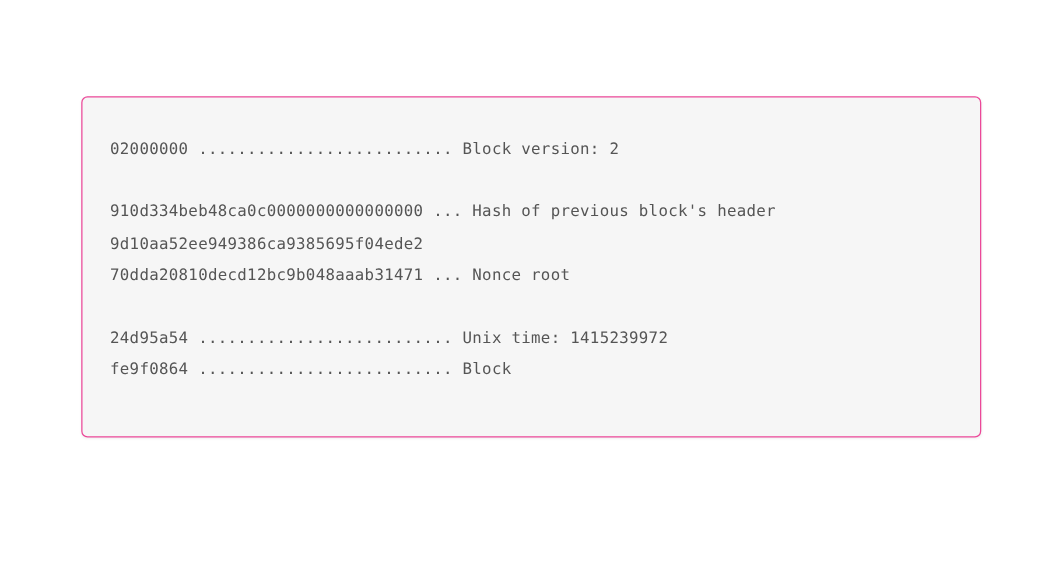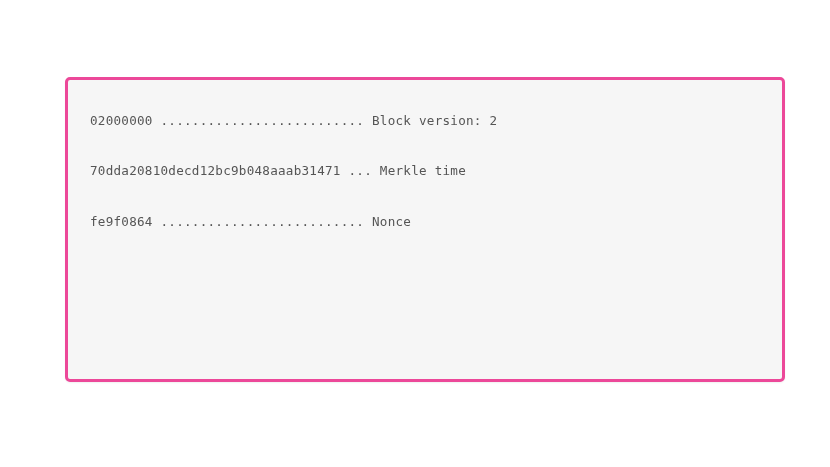--- a/index.html
+++ b/index.html
@@ -17,24 +17,24 @@
     position: relative;
     width: 830px;
     height: 467px;
     background: #ffffff;
   }
   #code-block {
     position: absolute;
     left: 65px;
     top: 77px;
     width: 720px;
-    height: 305px;
+    height: 273px;
     box-sizing: border-box;
     background: #f6f6f6;
-    border: 3px solid #ec4899;
+    border: 1px solid #ec4899;
     border-radius: 5px;
     box-shadow: 0 1px 2px rgba(0,0,0,0.06);
     overflow: hidden;
   }
   #code-lines {
     position: absolute;
     left: 22px;
     top: 28px;
     right: 10px;
   }
@@ -57,26 +57,29 @@
 <div id="page">
 
   <div id="code-block">
     <div id="code-lines">
 
       <div class="code-line">02000000 .......................... Block version: 2</div>
 
       <div class="code-line blank"></div>
 
 
+      <div class="code-line">910d334beb48ca0c0000000000000000 ... Hash of previous block's header</div>
 
+      <div class="code-line">9d10aa52ee949386ca9385695f04ede2</div>
 
-      <div class="code-line">70dda20810decd12bc9b048aaab31471 ... Merkle time</div>
+      <div class="code-line">70dda20810decd12bc9b048aaab31471 ... Nonce root</div>
 
       <div class="code-line blank"></div>
 
+      <div class="code-line">24d95a54 .......................... Unix time: 1415239972</div>
 
 
-      <div class="code-line">fe9f0864 .......................... Nonce</div>
+      <div class="code-line">fe9f0864 .......................... Block</div>
 
     </div>
   </div>
 
 </div>
 
 </body></html>

